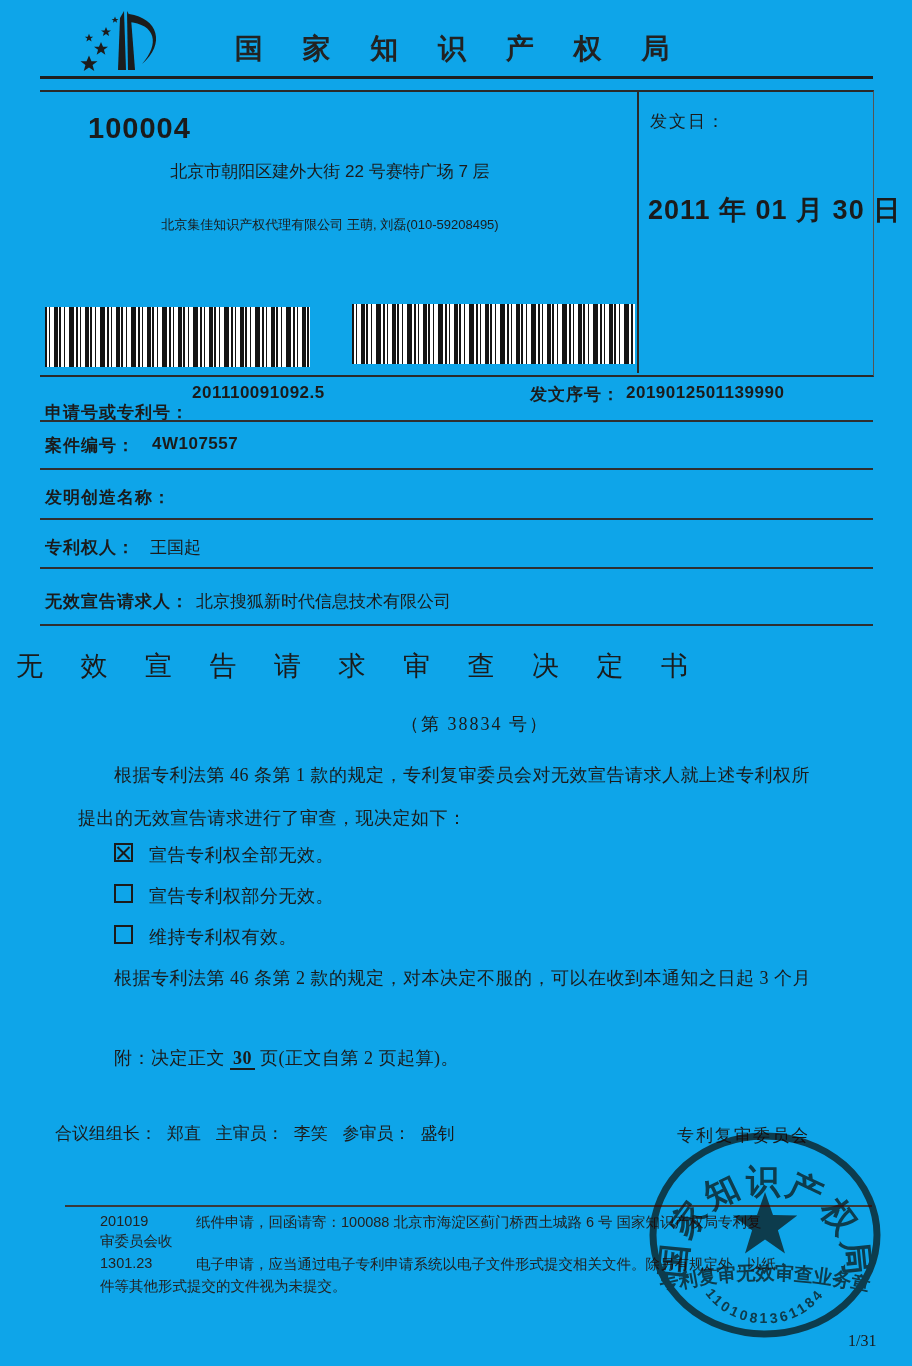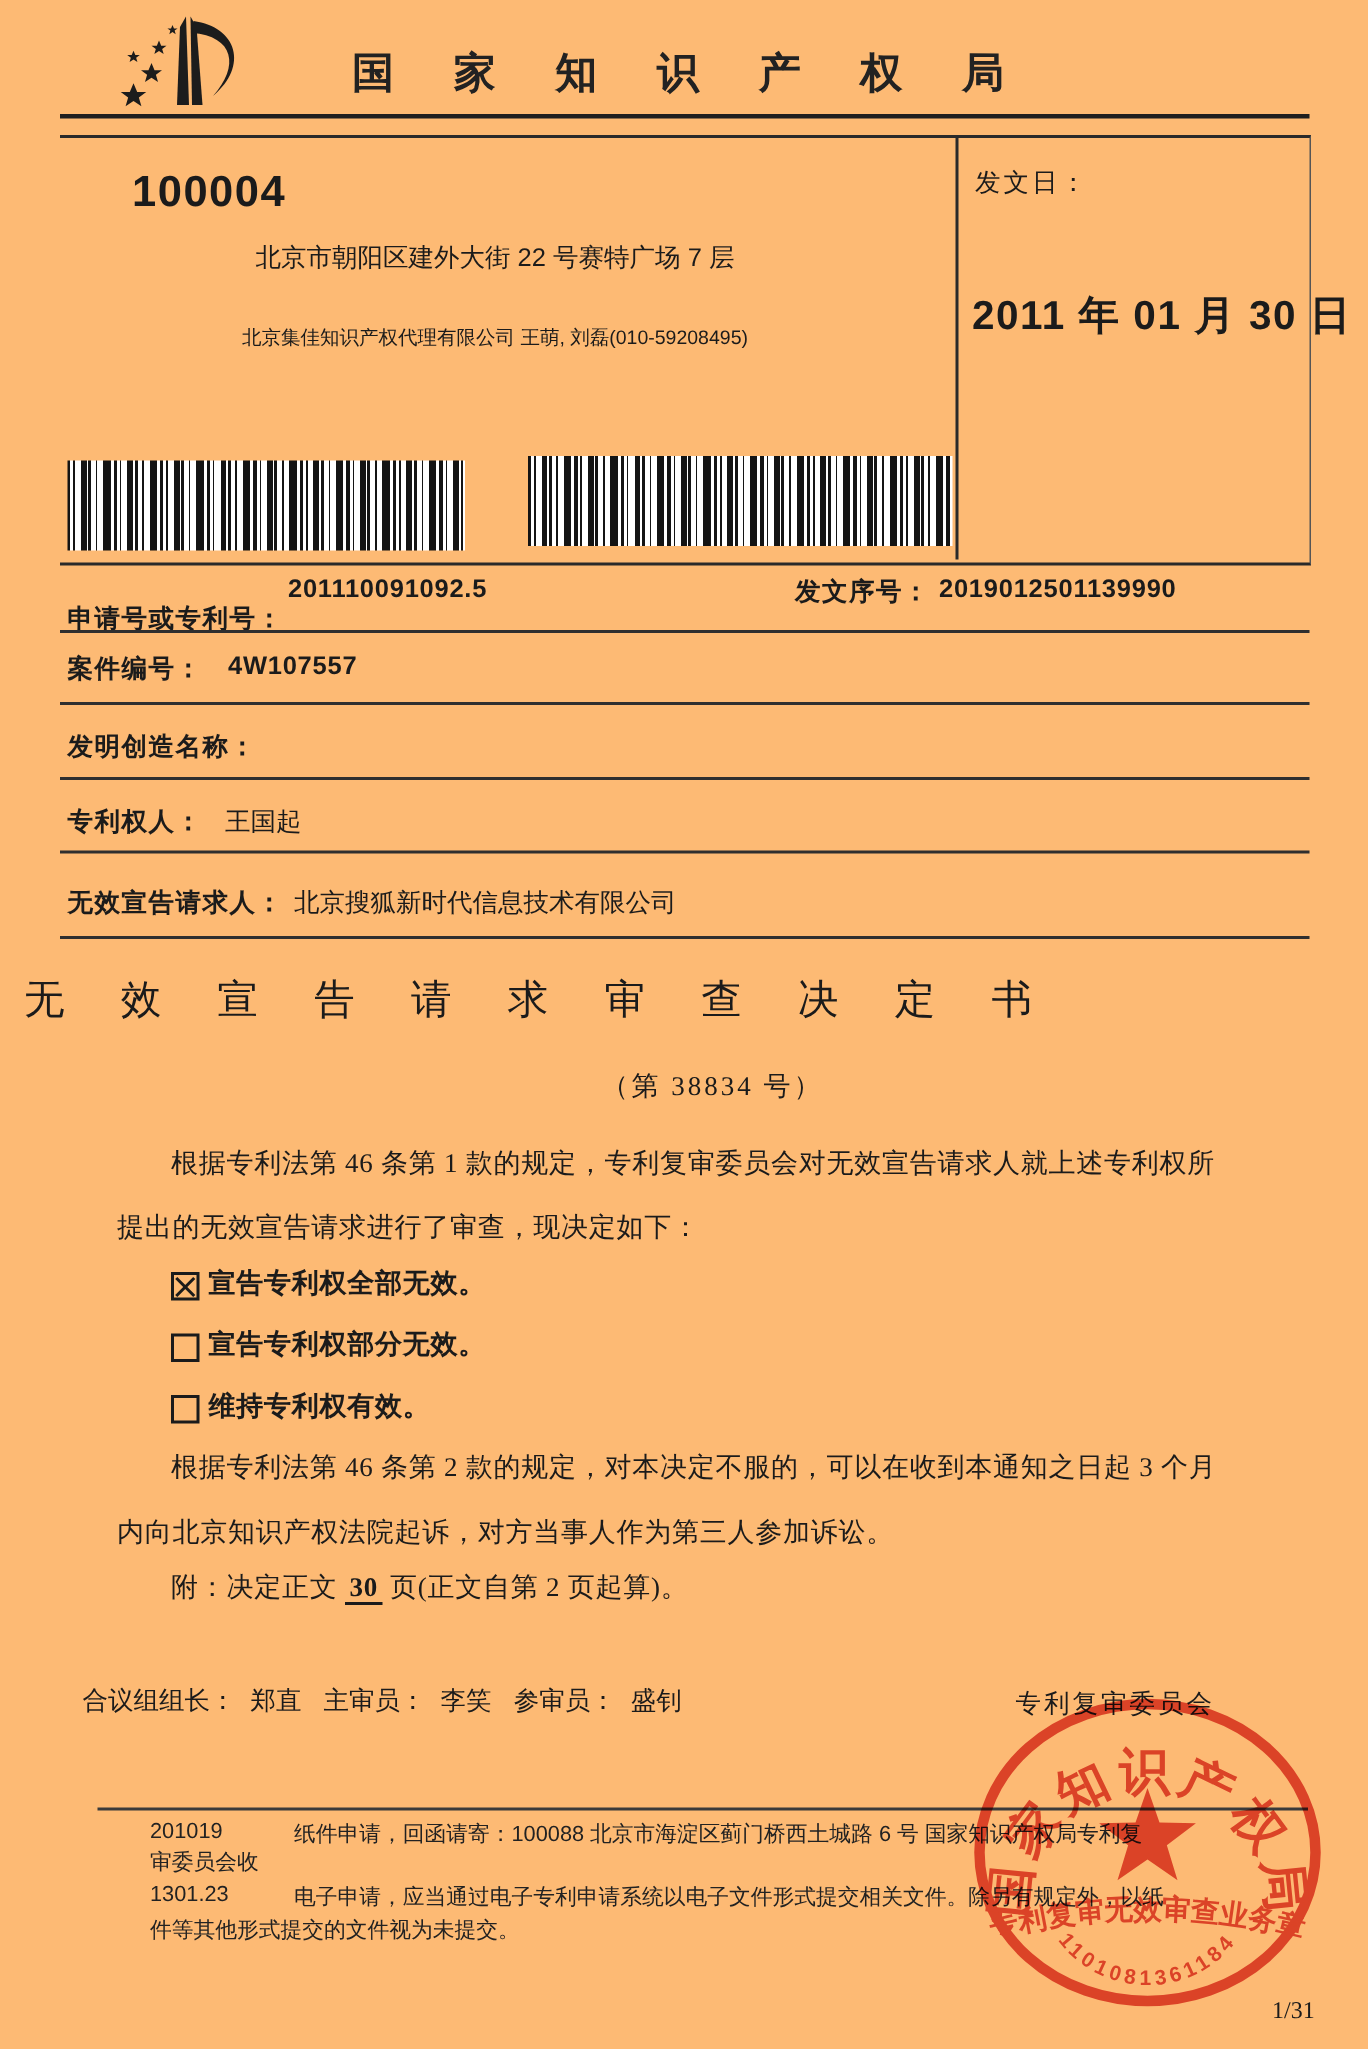--- a/index.html
+++ b/index.html
@@ -1,18 +1,18 @@
 <!DOCTYPE html>
 <html style="--seal-color: #d9453c;"><head>
 <meta charset="utf-8">
 <style>
   html,body{margin:0;padding:0;background:#e9e9e9;}
   .page{
     position:relative;width:912px;height:1366px;margin:0 auto;
-    background:#fdba74;overflow:hidden;
+    background:#0ea5e9;overflow:hidden;
     font-family:"Liberation Sans",sans-serif;color:#1b1b1b;
   }
   .abs{position:absolute;white-space:nowrap;}
   
   .agency-title{left:230px;top:30px;width:460px;text-align:center;
     font-size:28px;font-weight:bold;letter-spacing:16px;color:#222;}
   .head-rule{left:40px;top:76px;width:833px;height:3px;background:#1f1f1f;}
   
   .topbox{left:40px;top:90px;width:833px;height:283px;
     border-top:2px solid #2a2a2a;border-bottom:2px solid #2a2a2a;border-right:1px solid #555;}
@@ -33,21 +33,21 @@
   .sep{left:40px;height:2px;background:#2f2f2f;width:833px;}
   .flabel{font-size:17px;font-weight:bold;letter-spacing:1px;}
   .fvalue{font-size:17px;}
   .fnum{font-size:17px;font-weight:bold;letter-spacing:.5px;}
   
   .dec-title{left:0;top:648px;width:912px;text-align:left;
     font-size:27px;font-weight:normal;letter-spacing:15px;margin-left:16px;}
   .dec-number{left:0;top:712px;width:912px;text-align:center;
     font-size:18px;font-family:"Liberation Serif",serif;letter-spacing:2px;padding-left:19px;}
   .bodyline{font-size:18px;font-family:"Liberation Serif",serif;letter-spacing:.5px;}
-  .opt{display:flex;align-items:flex-end;gap:4px;font-weight:bold;}
+  .opt{display:flex;align-items:flex-start;gap:14px;}
   .checkbox{display:inline-block;width:19px;height:19px;border:2px solid #1b1b1b;
     position:relative;box-sizing:border-box;margin-right:2px;}
   .checkbox.checked::before,.checkbox.checked::after{
     content:"";position:absolute;left:-1px;top:7px;width:17px;height:2px;background:#1b1b1b;}
   .checkbox.checked::before{transform:rotate(45deg);}
   .checkbox.checked::after{transform:rotate(-45deg);}
   .u{border-bottom:2px solid #1b1b1b;padding:0 3px;font-weight:bold;}
   
   .sig{left:55px;top:1122px;font-size:17px;}
   .sig span{margin-right:10px;}
@@ -131,21 +131,20 @@
   <div class="abs bodyline opt" style="left:114px;top:884px">
     <span class="checkbox"></span>
     <span>宣告专利权部分无效。</span>
   </div>
   <div class="abs bodyline opt" style="left:114px;top:925px">
     <span class="checkbox"></span>
     <span>维持专利权有效。</span>
   </div>
 
   <div class="abs bodyline" style="left:114px;top:966px">根据专利法第 46 条第 2 款的规定，对本决定不服的，可以在收到本通知之日起 3 个月</div>
-  <div class="abs bodyline" style="left:78px;top:1009px">内向北京知识产权法院起诉，对方当事人作为第三人参加诉讼。</div>
 
   <div class="abs bodyline" style="left:114px;top:1046px">
     <span>附：决定正文</span>
     <span class="u">30</span>
     <span>页(正文自第 2 页起算)。</span>
   </div>
 
   <div class="abs sig">
     <span>合议组组长：</span><span>郑直</span>
     <span>主审员：</span><span>李笑</span>

